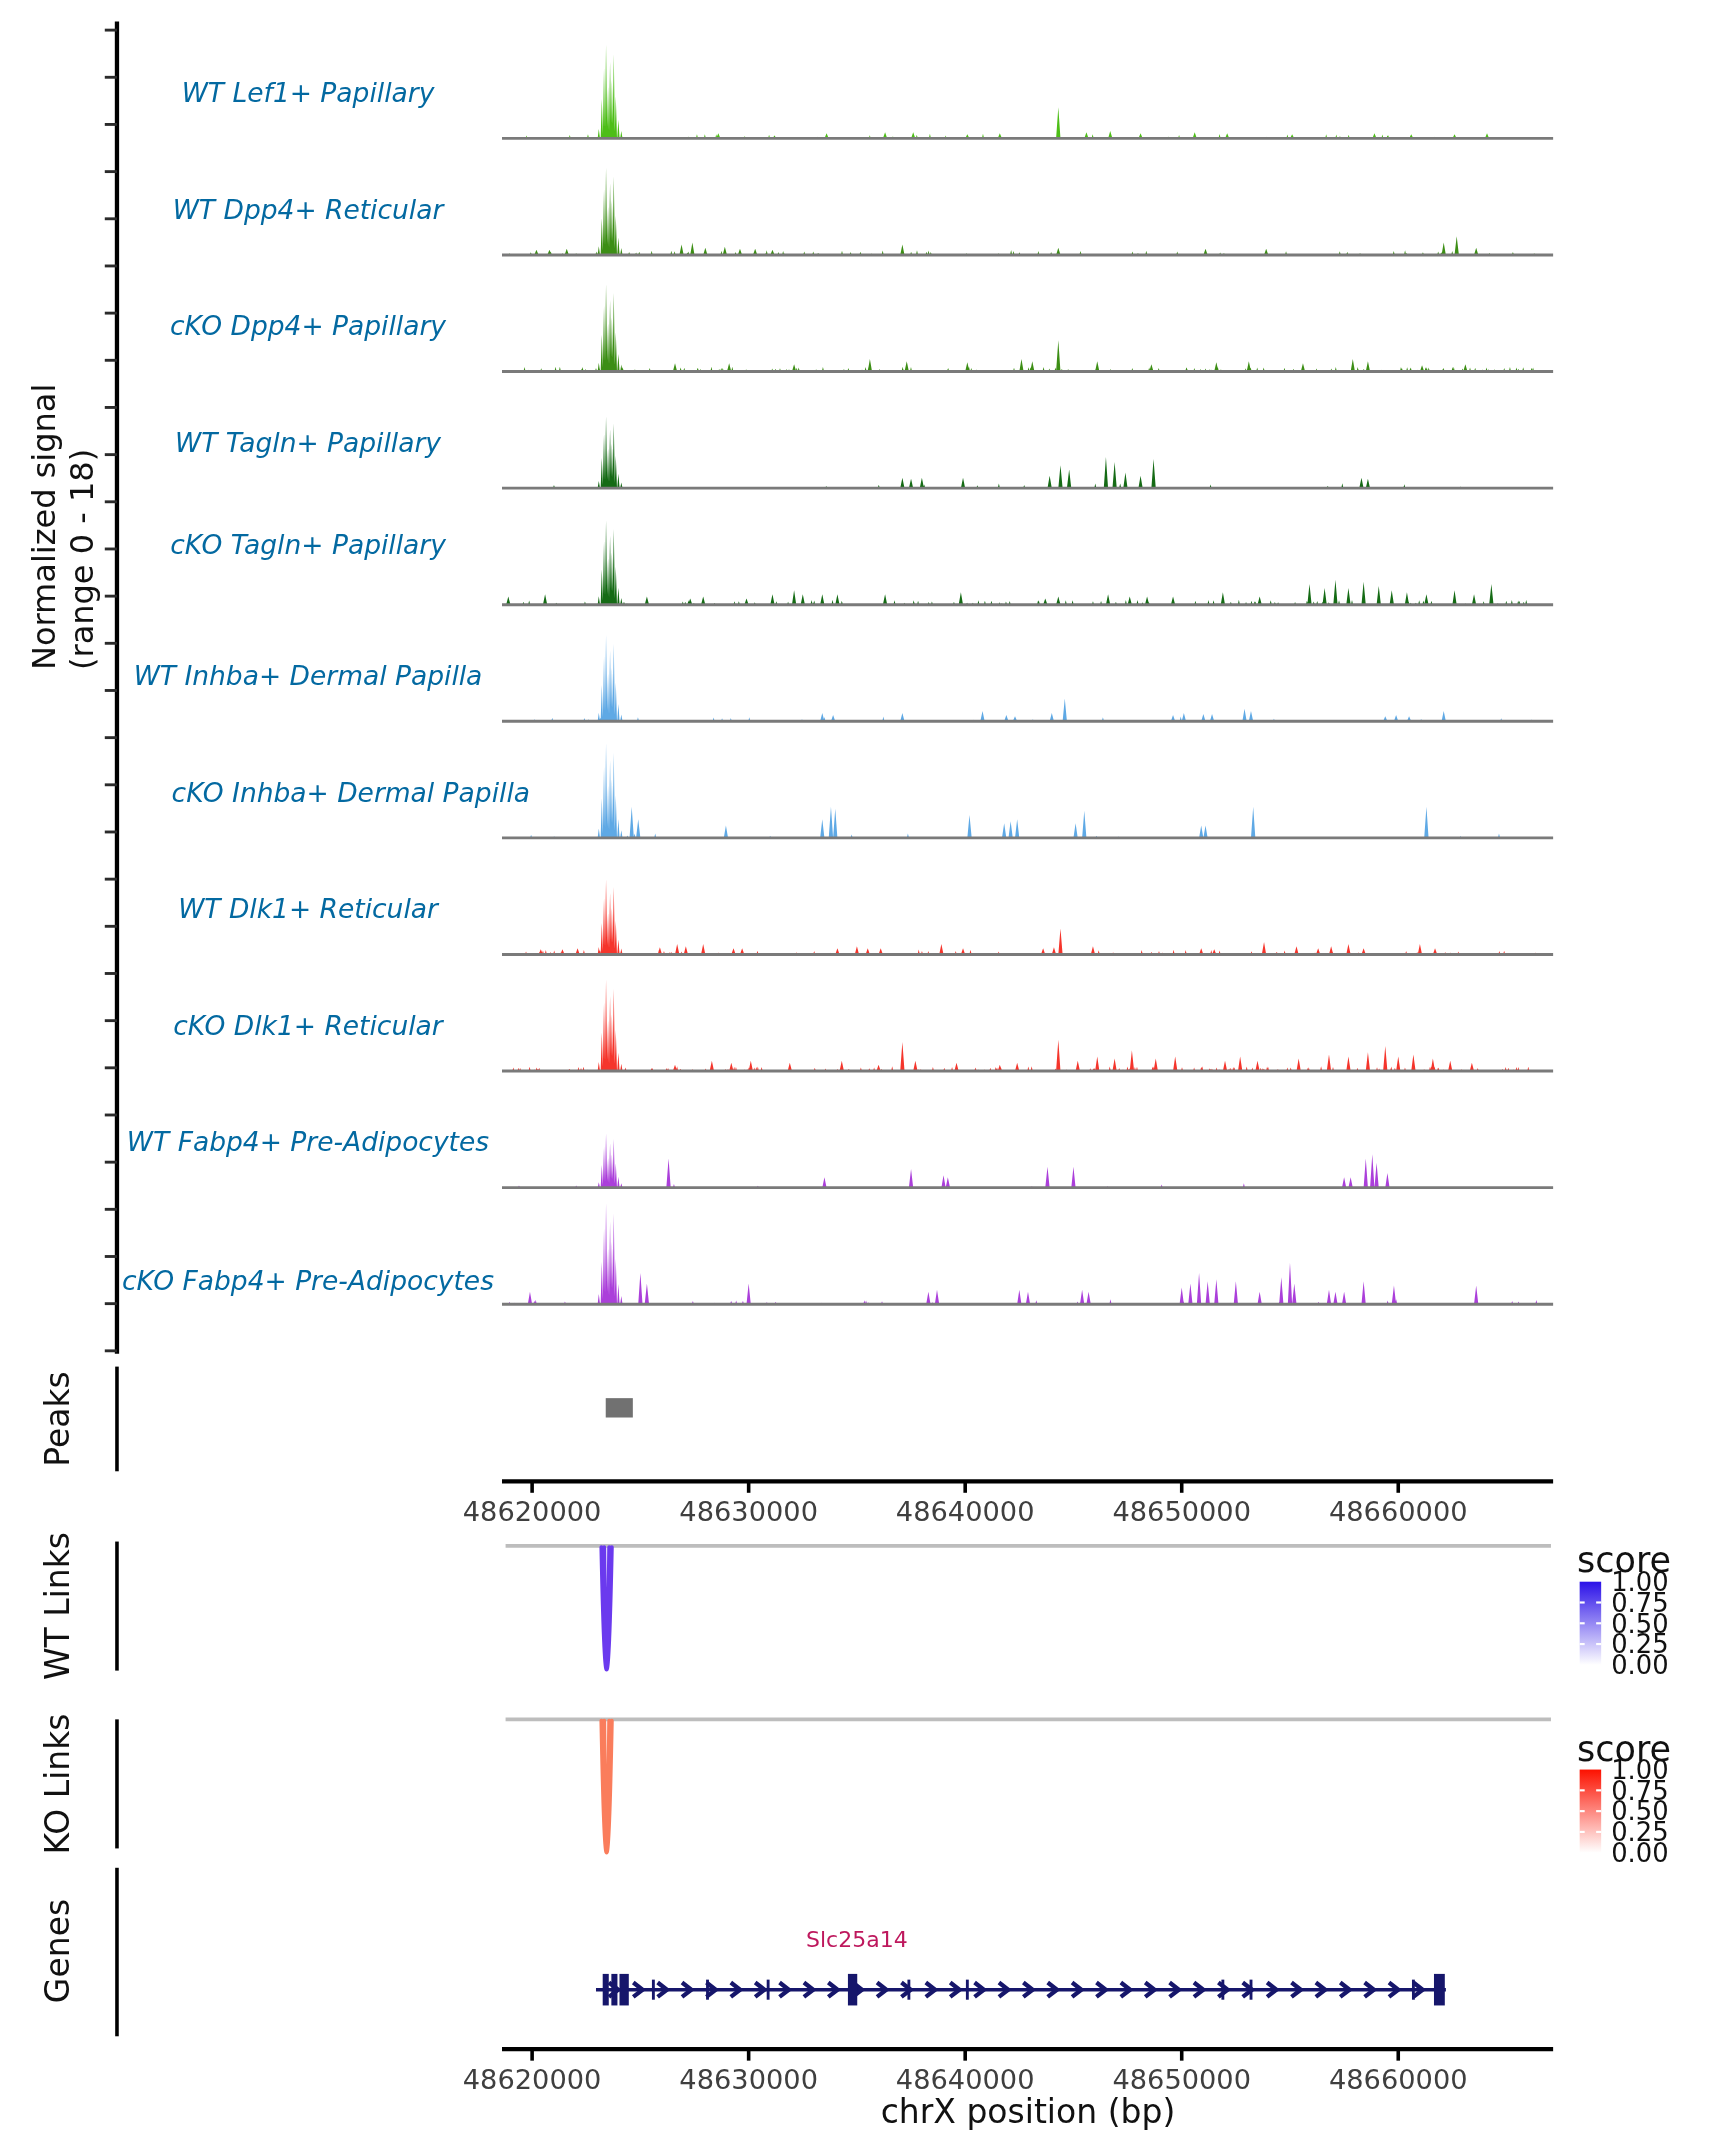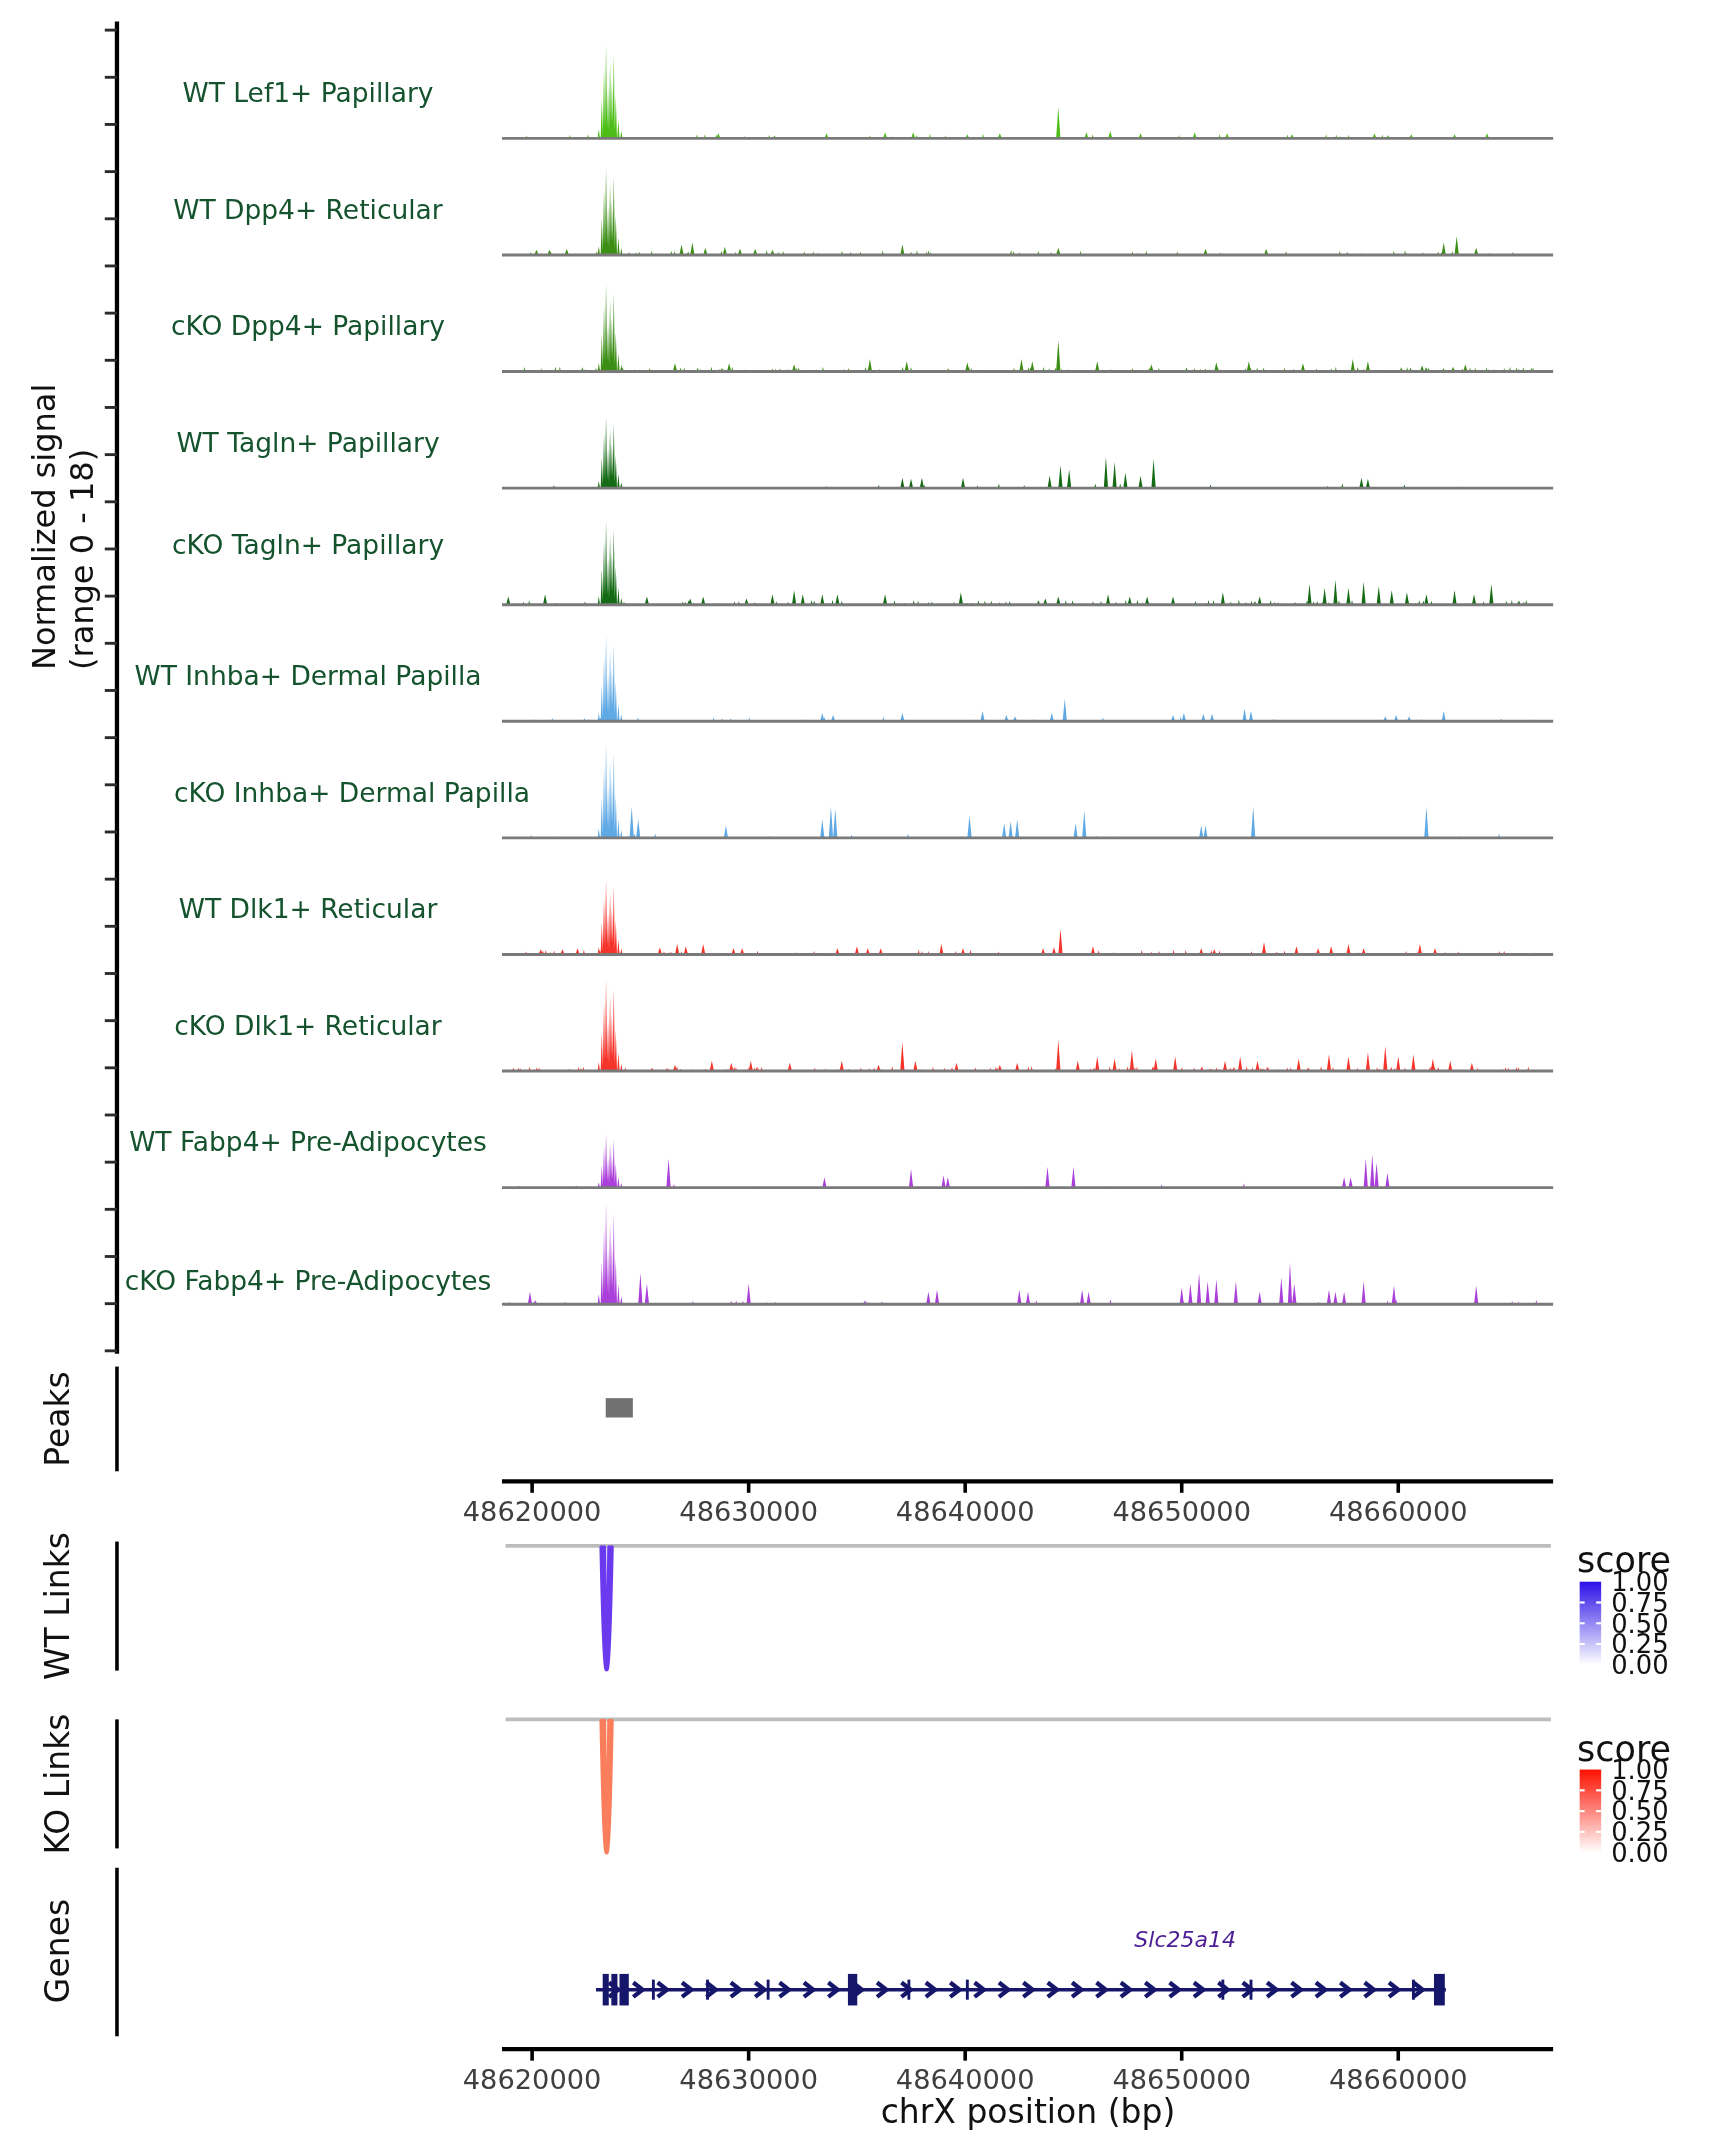--- a/index.html
+++ b/index.html
@@ -2,26 +2,26 @@
 <html style="font-size:11.5px"><head>
 <meta charset="utf-8">
 <style>
   html,body{margin:0;padding:0;background:#ffffff;}
   #canvas{position:relative;width:1721px;height:2151px;background:#fff;
           font-family:"DejaVu Sans","Liberation Sans",sans-serif;overflow:hidden;}
   #plot-svg{position:absolute;left:0;top:0;}
   .abs{position:absolute;}
   .rotlbl{transform:translate(-50%,-50%) rotate(-90deg);white-space:nowrap;}
   .track-label{position:absolute;left:86px;width:444px;text-align:center;
-               font-size:26.5px;color:#14532d;line-height:1.1;white-space:nowrap;}
+               font-size:26.5px;color:#0369a1;line-height:1.1;white-space:nowrap;font-style:italic;}
   .section-label{font-size:33px;color:#111;}
   .ylab{font-size:32px;color:#111;text-align:center;line-height:1.2;}
   .legend-title{font-size:35px;color:#111;}
   .axis-title{font-size:33px;color:#111;text-align:center;}
-  .gene-name{font-size:22px;color:#4c1d95;text-align:right;font-style:italic;}
+  .gene-name{font-size:22px;color:#be185d;text-align:left;}
   svg text{font-family:"DejaVu Sans","Liberation Sans",sans-serif;}
 </style>
 </head>
 <body>
 
 <div id="canvas">
   <svg id="plot-svg" width="1721" height="2151" viewBox="0 0 2400 3000">
       <defs>
         <linearGradient id="gradWT" x1="0" y1="0" x2="0" y2="1">
           <stop offset="0%" stop-color="#2B11E8"></stop>

